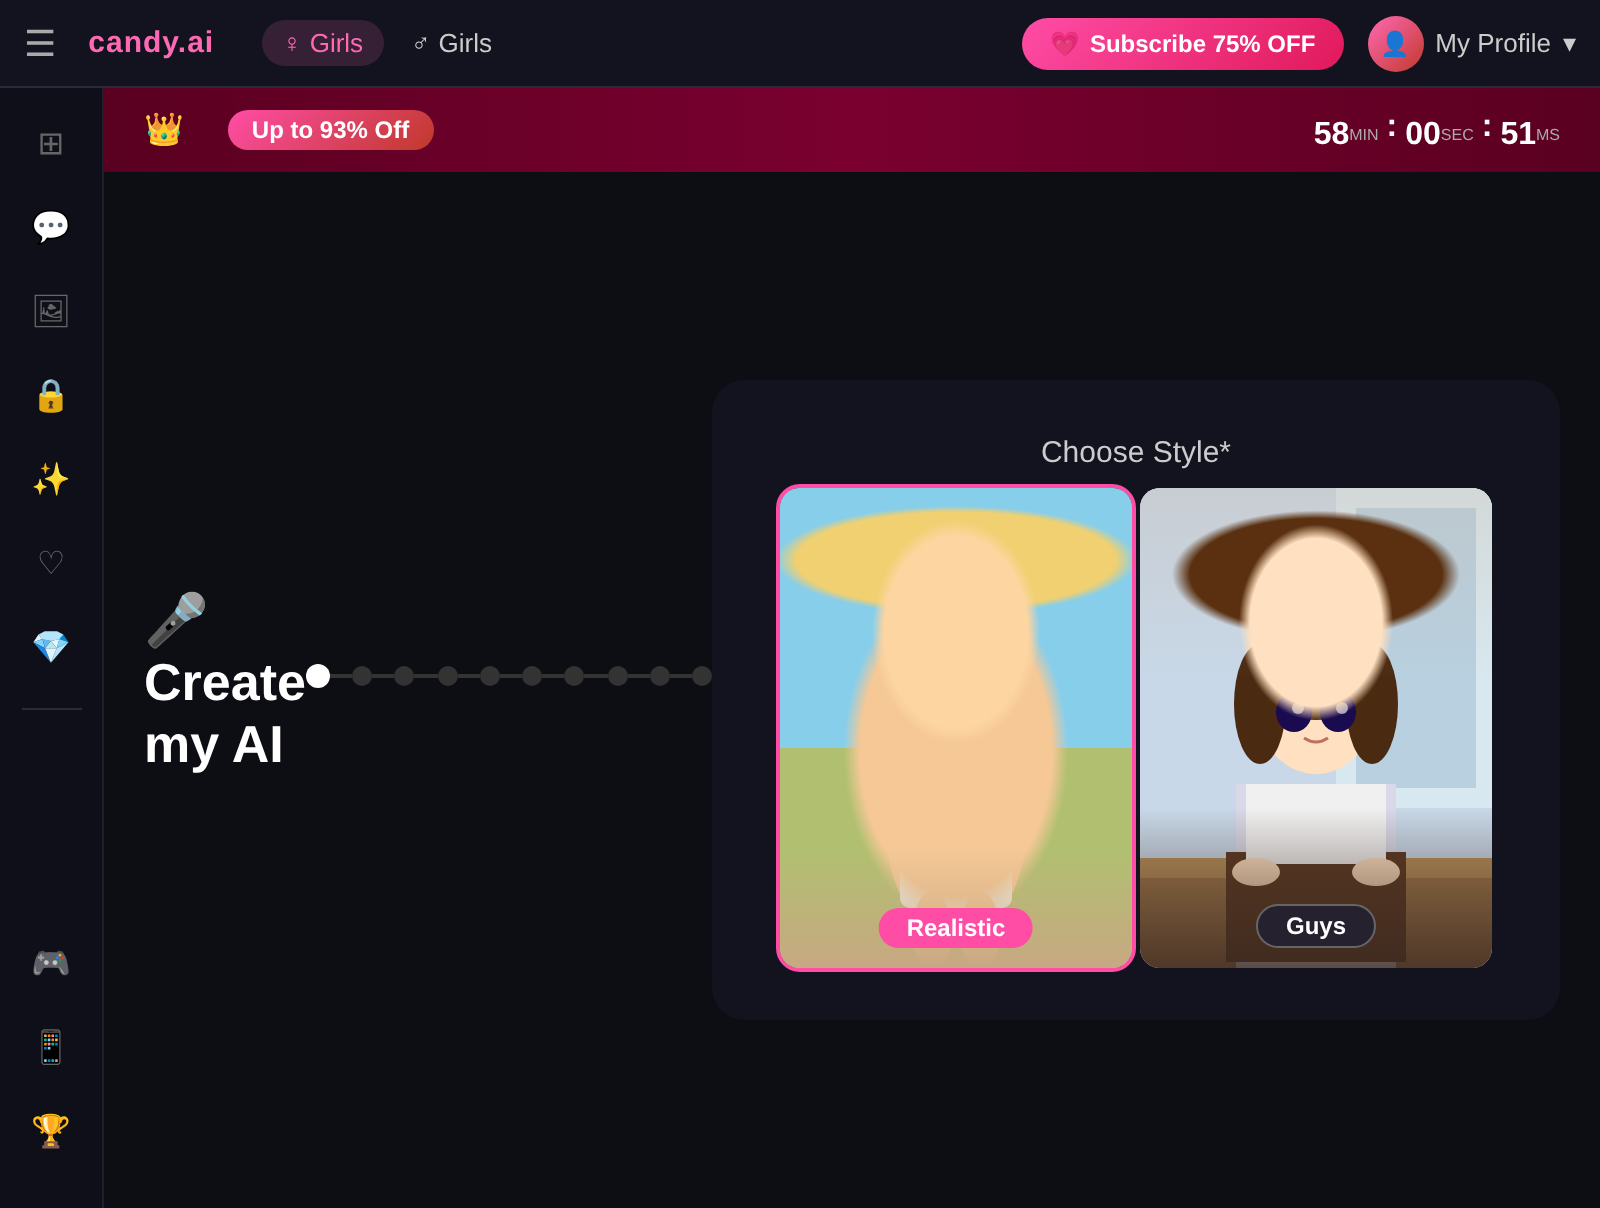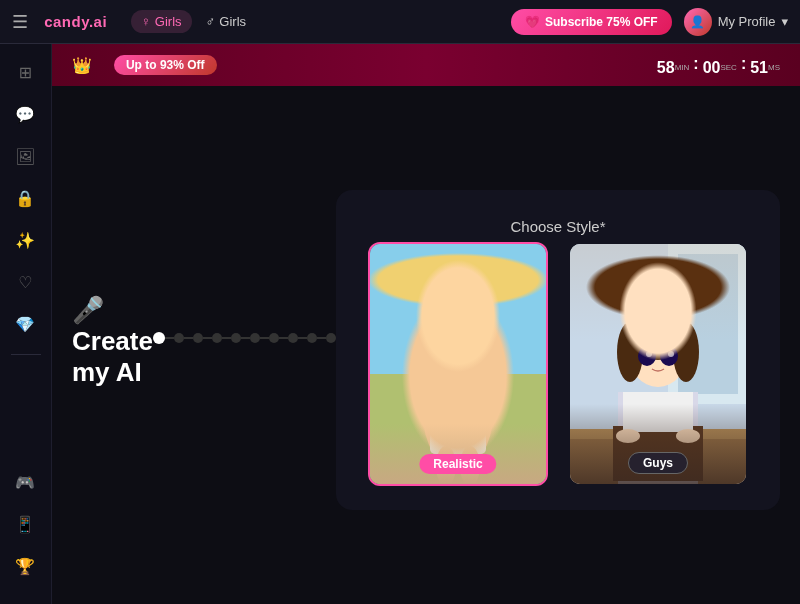--- a/index.html
+++ b/index.html
@@ -259,21 +259,21 @@
       max-width: 500px;
     }
     .style-title {
       text-align: center;
       font-size: 15px;
       color: #ccc;
       margin-bottom: 7px;
     }
     .style-cards {
       display: flex;
-      gap: 20px;
+      gap: 0;
       justify-content: center;
     }
     .style-card {
       width: 180px;
       border-radius: 12px;
       overflow: hidden;
       cursor: pointer;
       position: relative;
       border: 2px solid transparent;
     }

